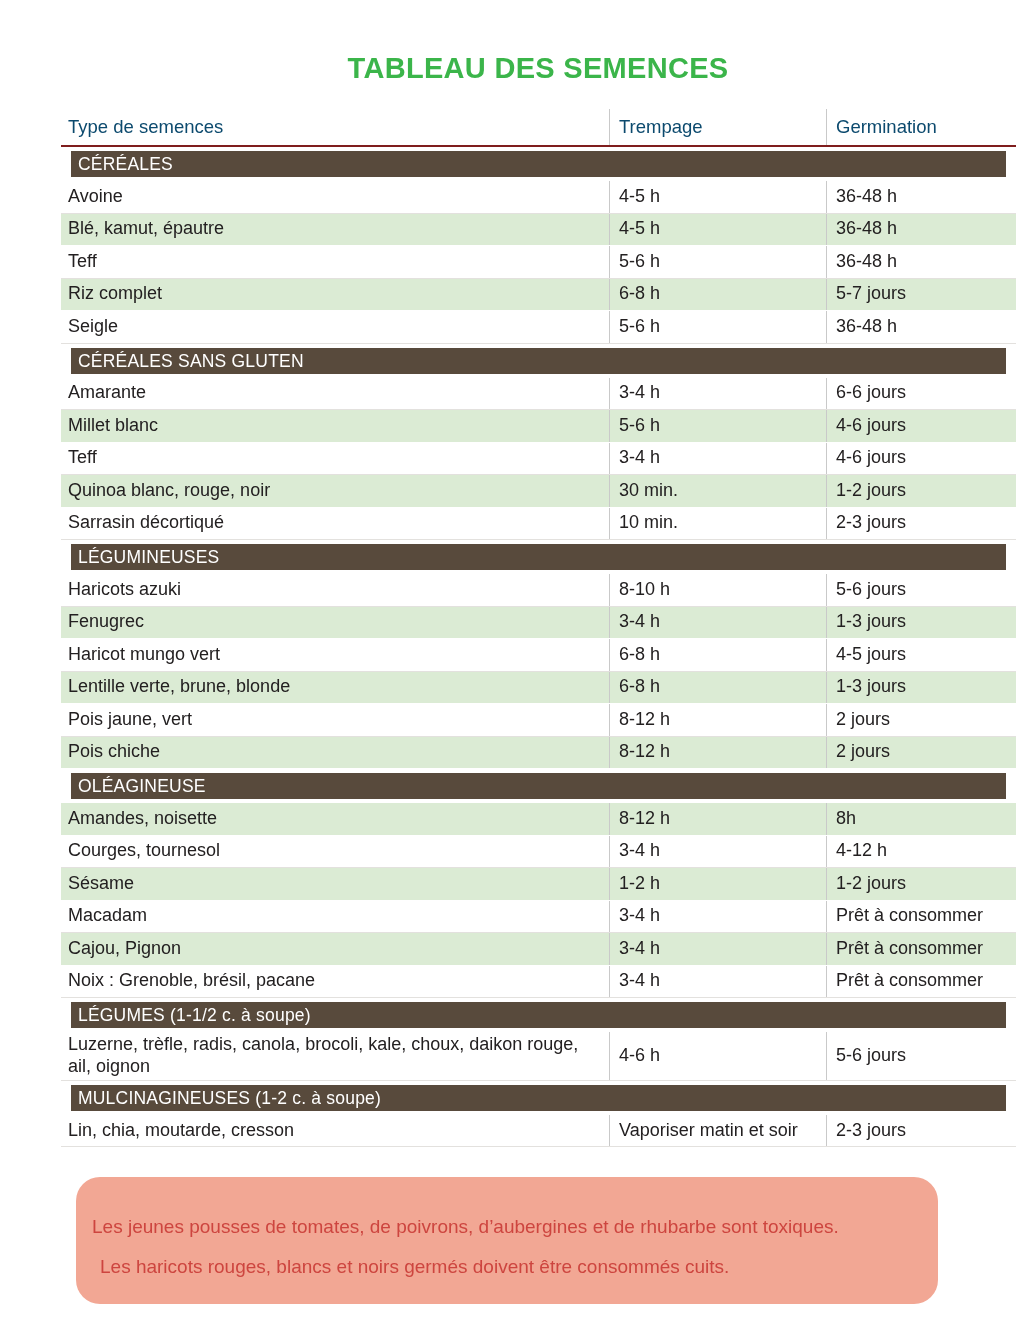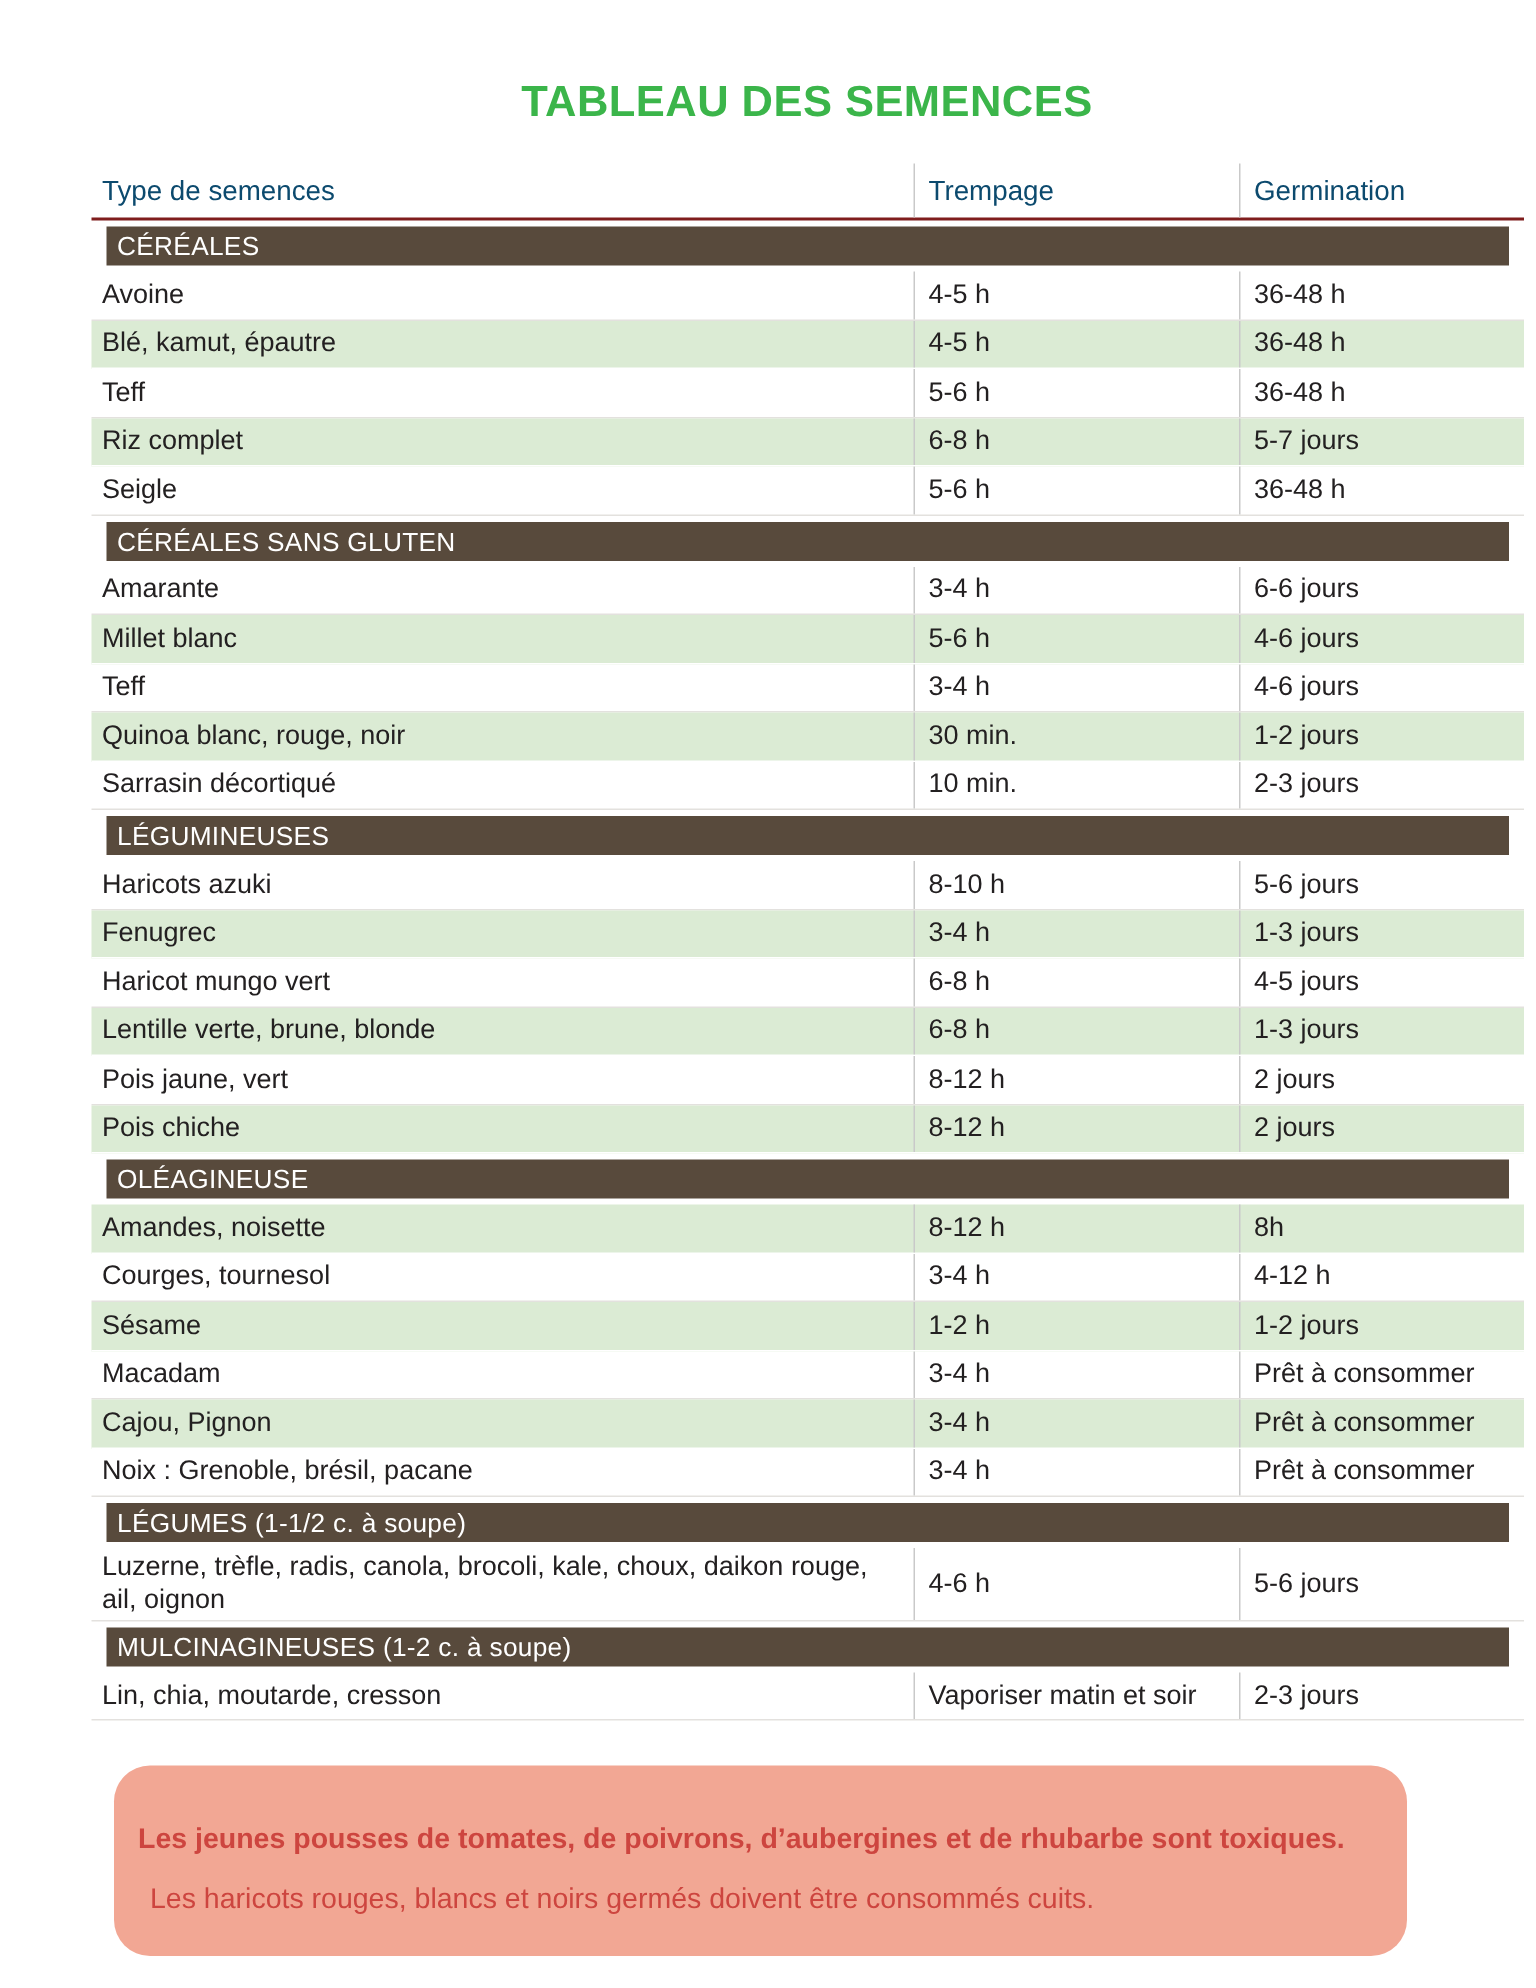--- a/index.html
+++ b/index.html
@@ -75,21 +75,21 @@
     color: var(--warning-title-red, #c4282e);
     font-weight: 700;
     font-size: 20px;
     margin-left: 2px;
   }
   .warning p {
     color: var(--warning-text-red, #cd453f);
     font-size: 19px;
     margin: 0;
   }
-  .wl1 { margin-top: 19px !important; font-weight: bold; }
+  .wl1 { margin-top: 19px !important; }
   .wl2 { margin-top: 18px !important; margin-left: 8px !important; }
 </style>
 </head>
 <body>
 
 <div class="page">
 
   <h1 class="title">TABLEAU DES SEMENCES</h1>
 
   <div class="table">

